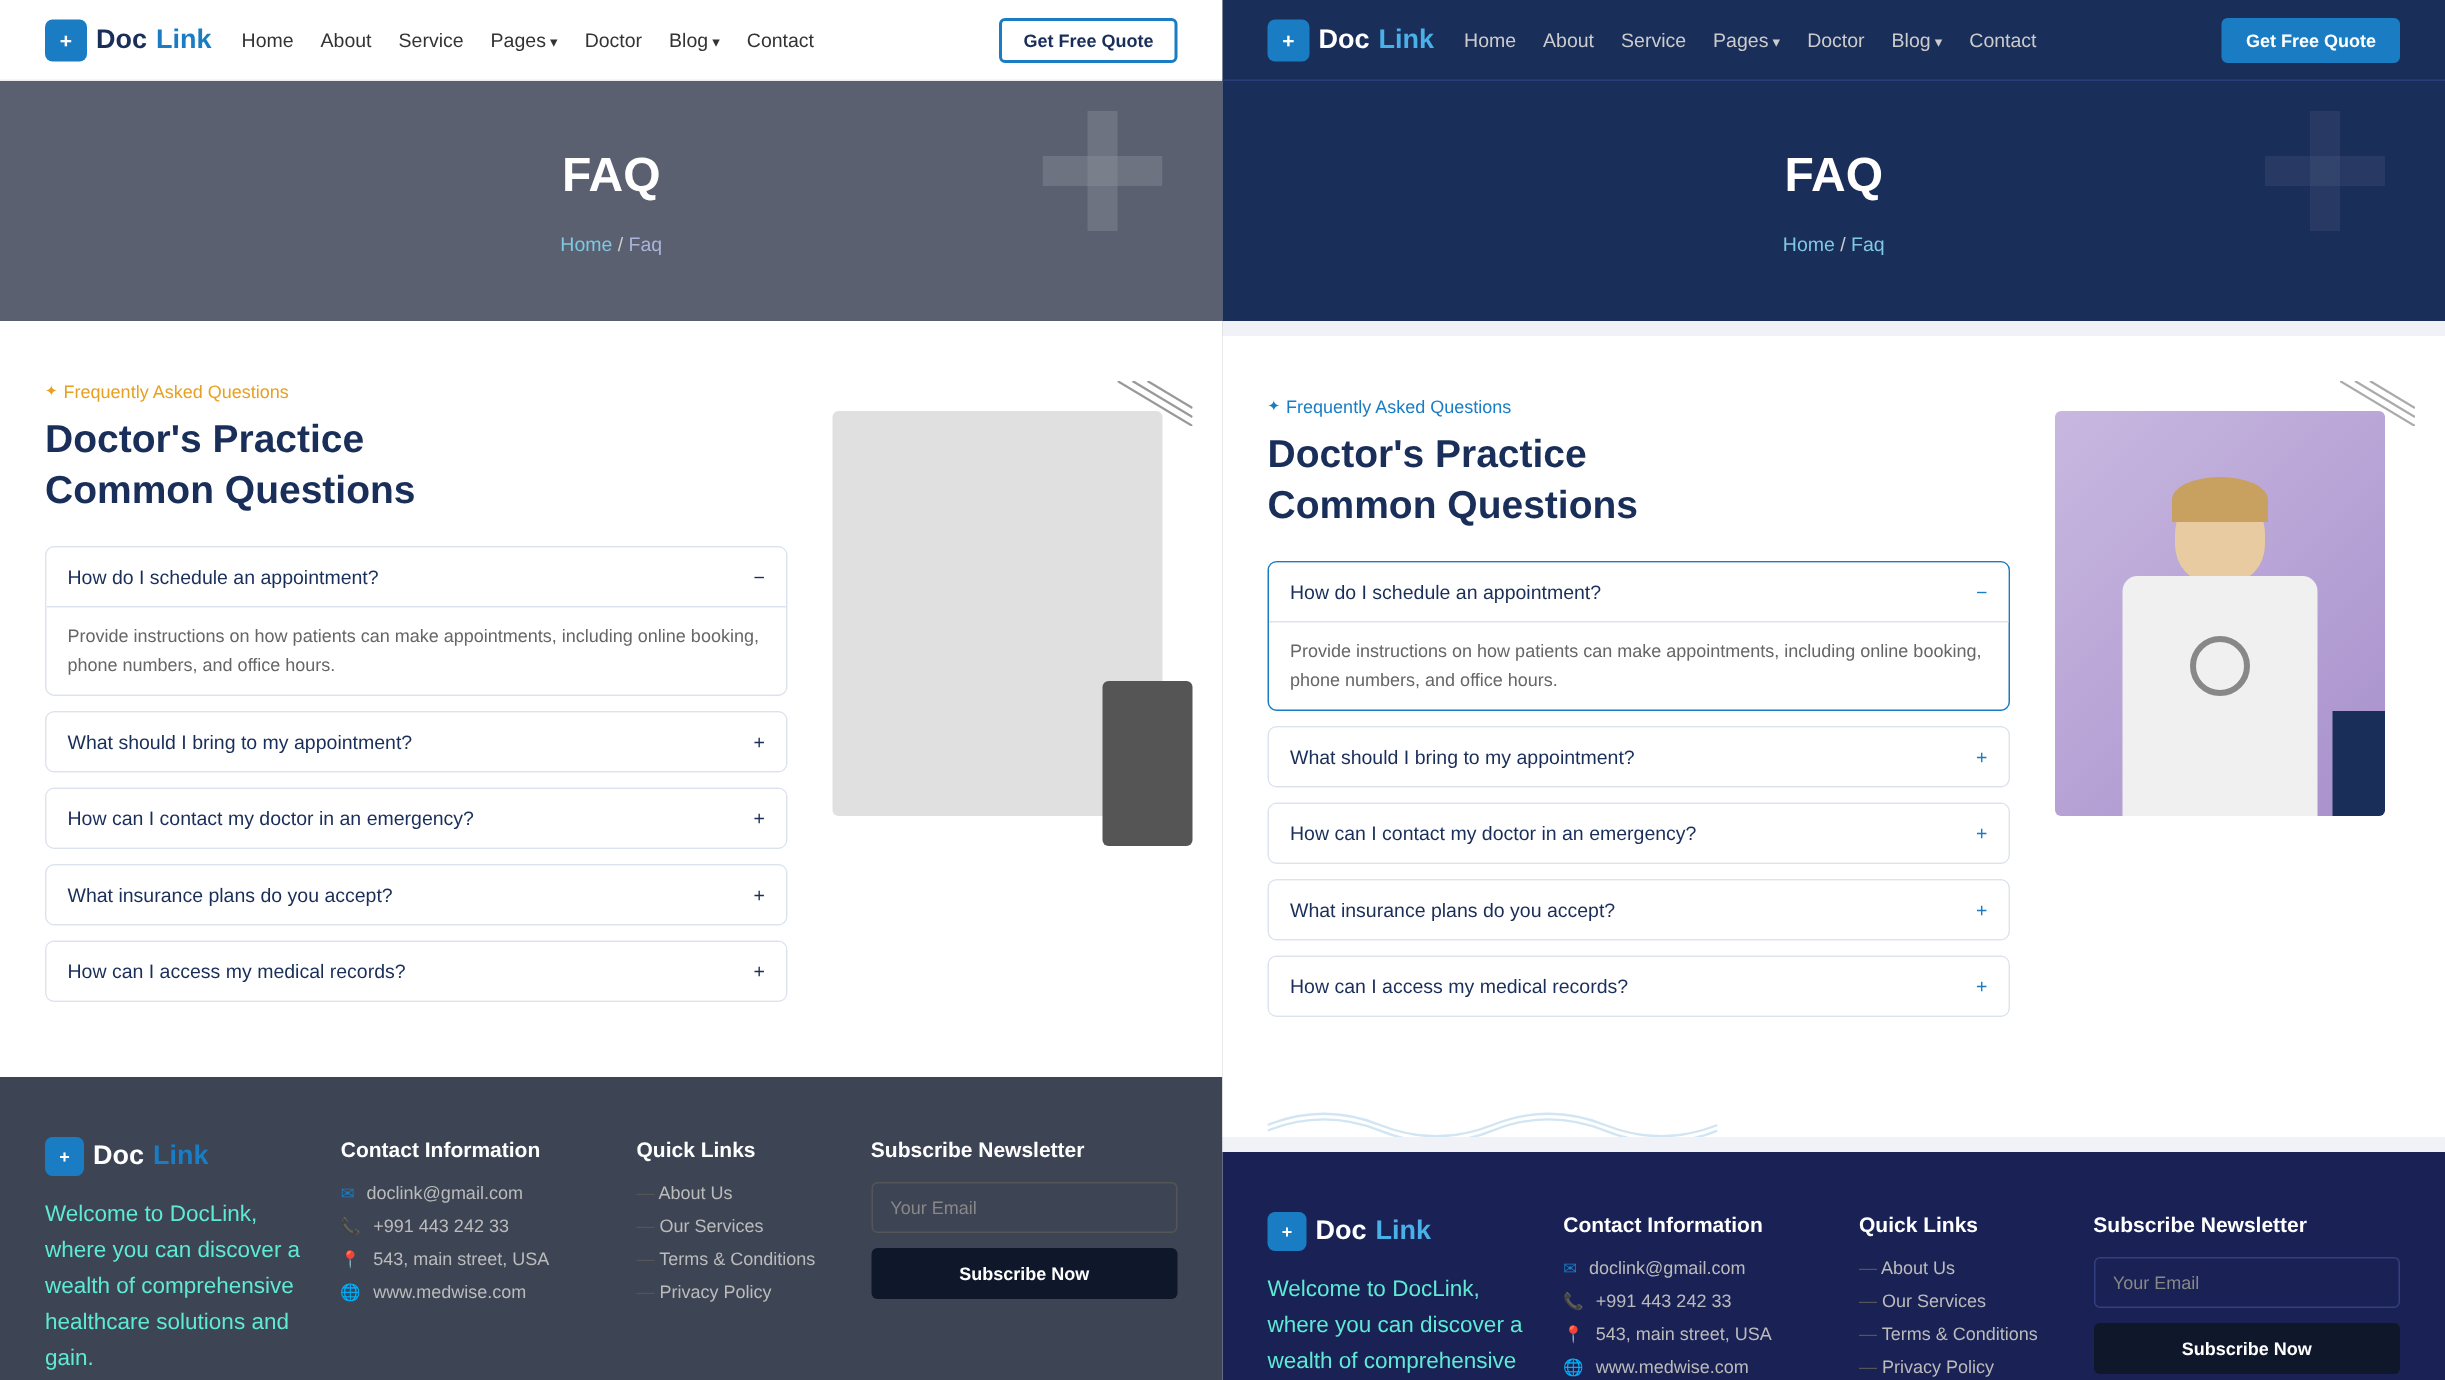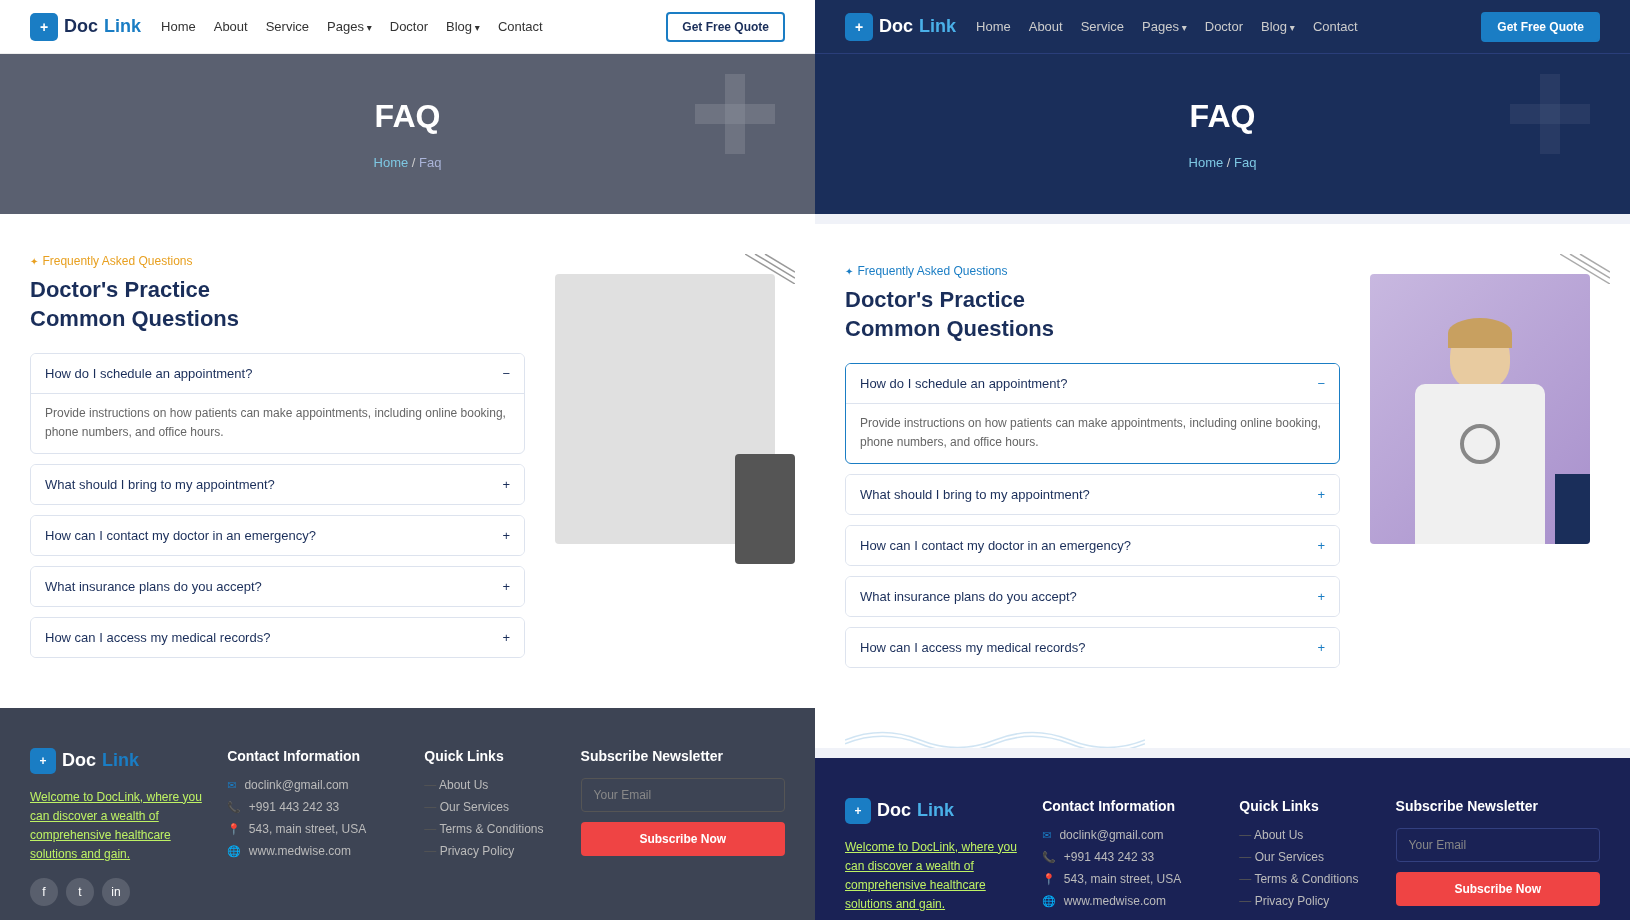--- a/index.html
+++ b/index.html
@@ -131,21 +131,21 @@
     .faq-label {
       font-size: 12px;
       color: #e8a020;
       margin-bottom: 8px;
       display: flex;
       align-items: center;
       gap: 4px;
     }
     .faq-label::before { content: '✦'; font-size: 10px; }
     .faq-title {
-      font-size: 22px;
+      font-size: 26px;
       font-weight: 700;
       color: #1a2e5a;
       line-height: 1.3;
       margin-bottom: 20px;
     }
     .faq-item {
       border: 1px solid #dde3ee;
       border-radius: 6px;
       margin-bottom: 10px;
       overflow: hidden;
@@ -243,25 +243,24 @@
       height: 26px;
       background: #1a7dc4;
       border-radius: 5px;
       display: flex;
       align-items: center;
       justify-content: center;
       color: #fff;
       font-size: 12px;
     }
     .footer-desc {
-      font-size: 12px;
-      color: #bef264;
+      font-size: 15px;
+      color: #5eead4;
       line-height: 1.6;
       margin-bottom: 14px;
-      text-decoration: underline;
     }
     .footer-social {
       display: flex;
       gap: 8px;
     }
     .social-icon {
       width: 28px;
       height: 28px;
       border-radius: 50%;
       background: rgba(255,255,255,0.15);
@@ -311,21 +310,21 @@
       margin-bottom: 10px;
       outline: none;
     }
     .footer-input::placeholder { color: #888; }
     .footer-input-right {
       border-color: #334080;
     }
     .btn-subscribe {
       width: 100%;
       padding: 10px;
-      background: #ef4444;
+      background: #0f172a;
       border: none;
       border-radius: 4px;
       color: #fff;
       font-size: 12px;
       cursor: pointer;
       font-weight: 600;
     }
 
     .faq-section-wrapper {
       position: relative;

